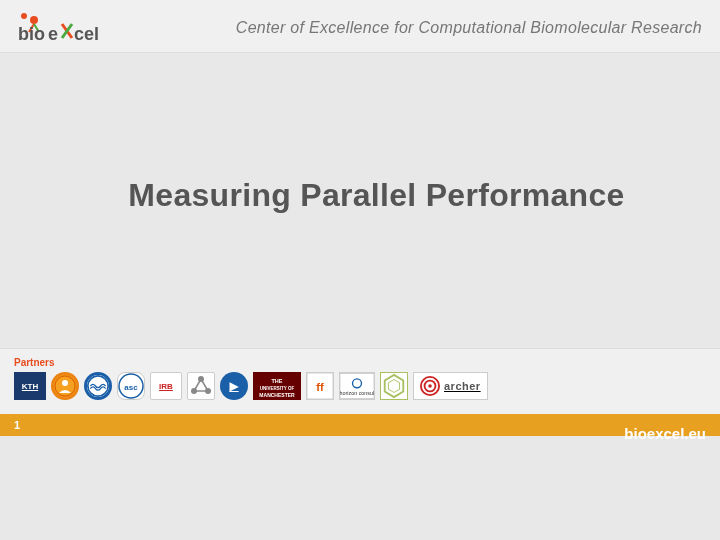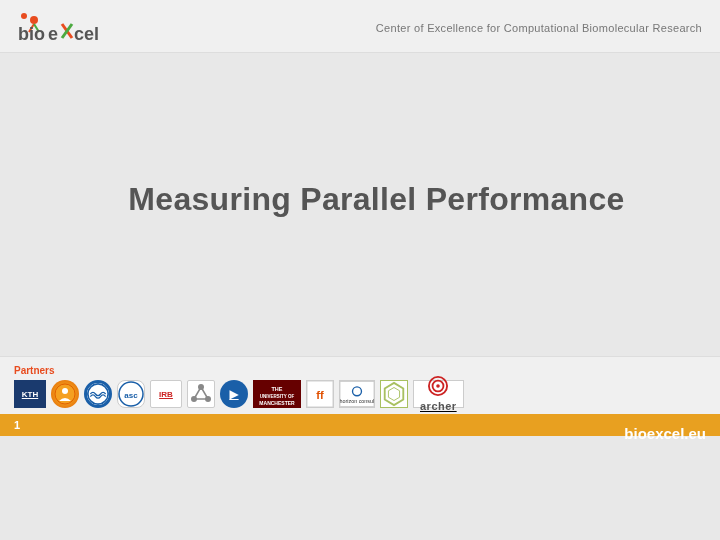--- a/index.html
+++ b/index.html
@@ -29,23 +29,24 @@
       background: #f0f0f0;
       border-bottom: 1px solid #ddd;
     }
 
     .logo-area {
       display: flex;
       align-items: center;
     }
 
     .header-tagline {
-      font-size: 11px;
+      font-size: 16px;
       color: #777;
       letter-spacing: 0.3px;
+      font-style: italic;
     }
 
     
     .main-content {
       flex: 1;
       display: flex;
       flex-direction: column;
       align-items: center;
       justify-content: center;
       padding: 20px;
@@ -65,21 +66,21 @@
       font-size: 20px;
       font-weight: bold;
       color: #555;
       text-align: center;
     }
 
     
     .bottom-section {
       background: #f0f0f0;
       border-top: 1px solid #ddd;
-      padding: 8px 14px 0 14px;
+      padding: 8px 14px 8px 14px;
     }
 
     .partners-funding-row {
       display: flex;
       justify-content: space-between;
       align-items: flex-start;
       margin-bottom: 6px;
     }
 
     .partners-area {
@@ -267,21 +268,20 @@
 
     
     .logo-archer {
       height: 28px;
       background: white;
       border: 1px solid #ccc;
       padding: 3px 6px;
       display: flex;
       align-items: center;
       gap: 4px;
-      flex-direction: column;
     }
 
     .archer-target {
       width: 20px;
       height: 20px;
       position: relative;
       display: flex;
       align-items: center;
       justify-content: center;
     }

